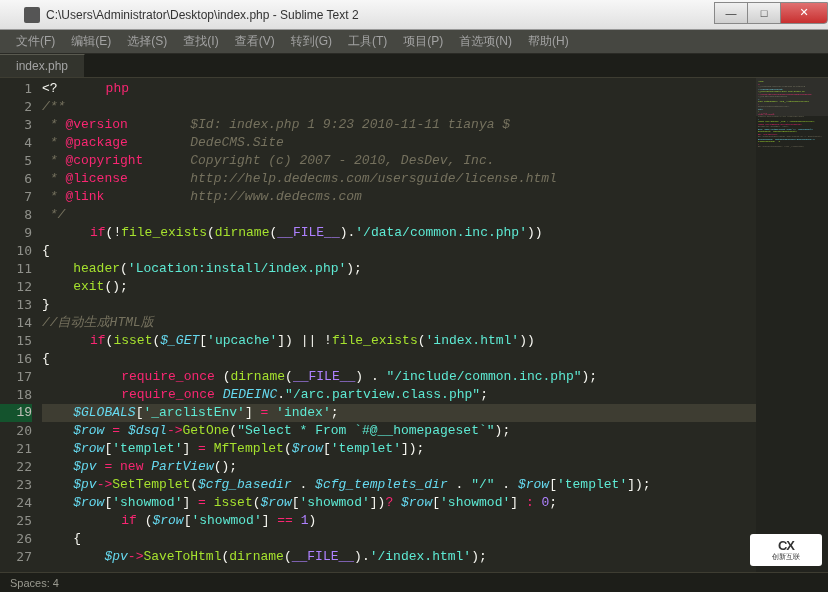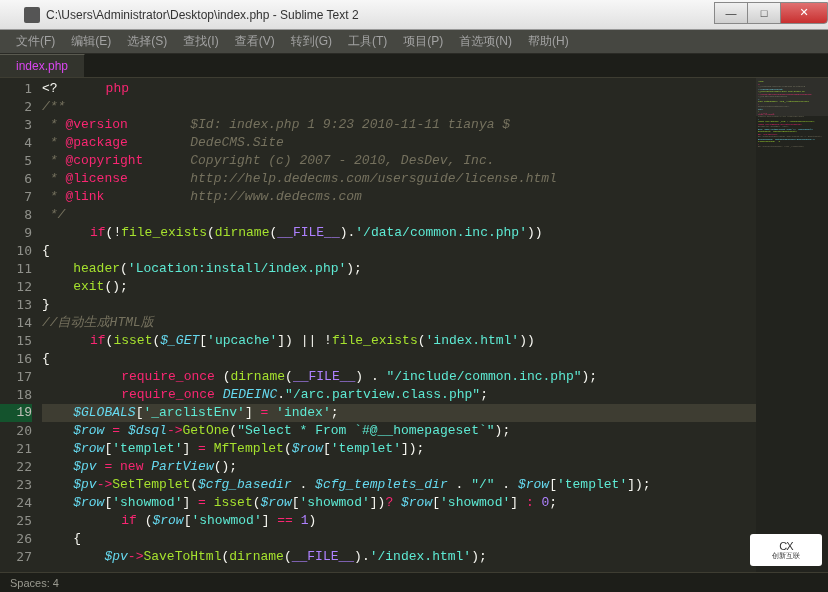--- a/index.html
+++ b/index.html
@@ -53,21 +53,21 @@
   align-items: center;
 }
 .tab-bar {
   height: 24px;
   background: #1d1e19;
   display: flex;
   border-bottom: 1px solid #3e3d32;
 }
 .tab {
   background: #33342d;
-  color: #d946ef;
+  color: #a3a3a3;
   padding: 0 16px;
   display: flex;
   align-items: center;
   border-right: 1px solid #1d1e19;
   border-top: 1px solid #5a5a50;
 }
 .editor-area {
   display: flex;
   height: calc(100% - 30px - 24px - 24px - 20px);
   background: #272822;
@@ -140,21 +140,21 @@
   background: #fff;
   border-radius: 3px;
   display: flex;
   align-items: center;
   justify-content: center;
   font-size: 9px;
   color: #333;
   flex-direction: column;
   line-height: 1.1;
 }
-.watermark .big { font-size: 11px; font-weight: normal; letter-spacing: -1px; }
+.watermark .big { font-size: 13px; font-weight: bold; letter-spacing: -1px; }
 </style>
 </head>
 <body>
 
 <div class="title-bar">
   <div class="icon"></div>
   <div class="title-text">C:\Users\Administrator\Desktop\index.php - Sublime Text 2</div>
   <div class="window-controls">
     <div class="window-btn">—</div>
     <div class="window-btn">□</div>

